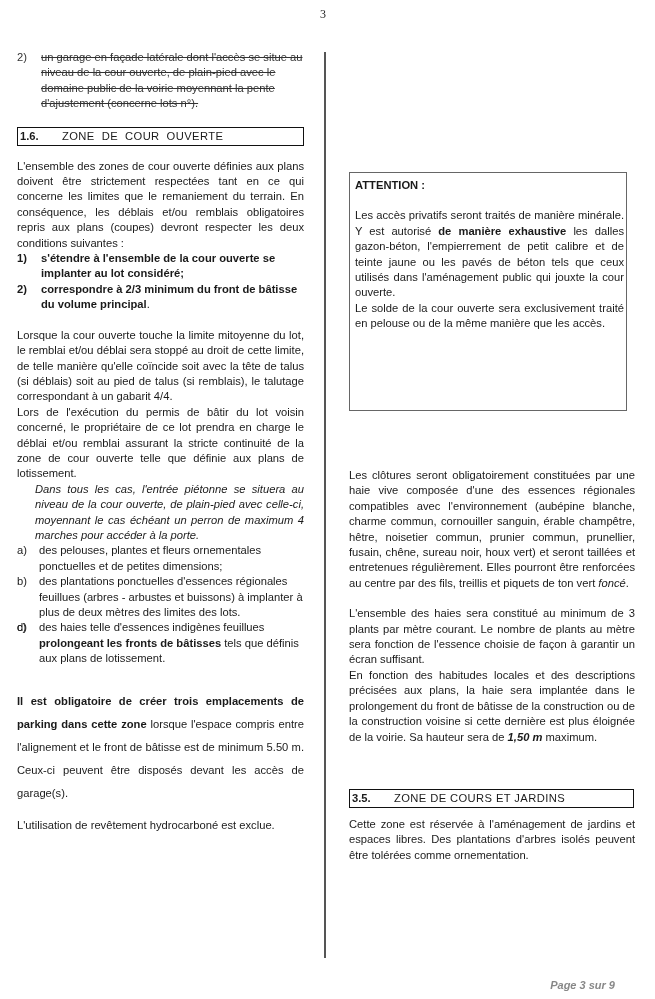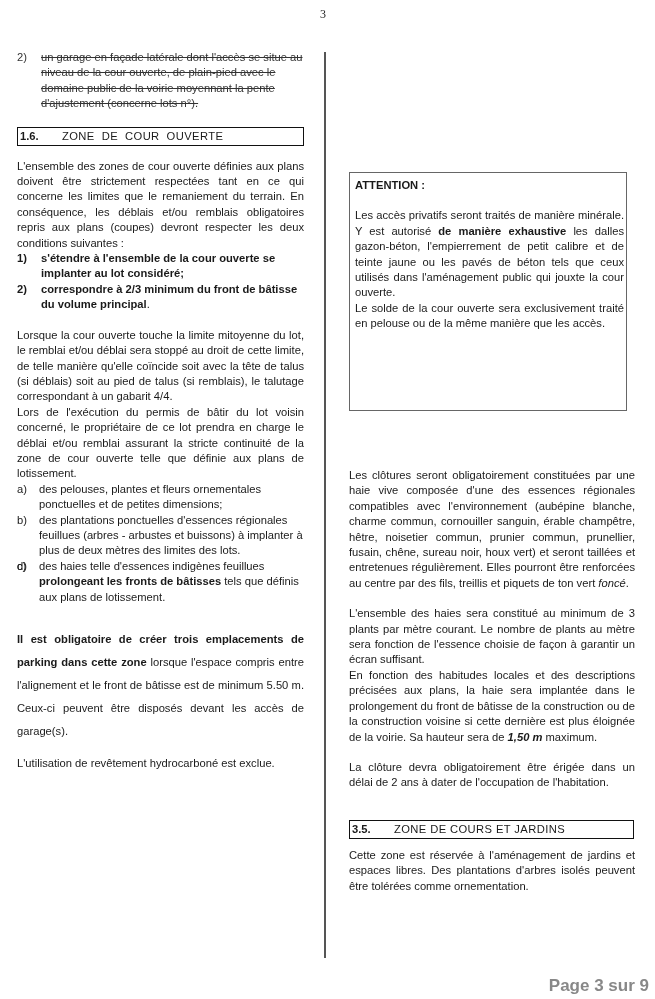--- a/index.html
+++ b/index.html
@@ -34,22 +34,22 @@
   .ital { font-style: italic; }
   .gap { height: 15px; }
   .indent-it { padding-left: 18px; font-style: italic; }
   .alpha li { padding-left: 22px; }
   .attention {
     position: absolute; left: 349px; top: 172px; width: 269px; height: 227px;
     border: 1.3px solid #666; padding: 5px 2px 5px 5px;
   }
   .attention p { text-align: justify; }
   .footer {
-    position: absolute; right: 6px; top: 978px;
-    font-weight: bold; color: #888; font-size: 17px;
+    position: absolute; right: 40px; top: 978px;
+    font-style: italic; font-weight: bold; color: #888; font-size: 11px;
   }
 </style>
 </head>
 <body>
 
 <div class="page-num-top">3</div>
 
 <div class="divider"></div>
 
 <div class="col col-left">
@@ -77,20 +77,21 @@
     <li>
       <span class="num bold">2)</span>
       <span class="bold">correspondre à 2/3 minimum du front de bâtisse du volume principal</span><span>.</span>
     </li>
   </ul>
 
   <div class="gap"></div>
 
   <p>Lorsque la cour ouverte touche la limite mitoyenne du lot, le remblai et/ou déblai sera stoppé au droit de cette limite, de telle manière qu'elle coïncide soit avec la tête de talus (si déblais) soit au pied de talus (si remblais), le talutage correspondant à un gabarit 4/4.</p>
   <p>Lors de l'exécution du permis de bâtir du lot voisin concerné, le propriétaire de ce lot prendra en charge le déblai et/ou remblai assurant la stricte continuité de la zone de cour ouverte telle que définie aux plans de lotissement.</p>
+  <p class="indent-it">Dans tous les cas, l'entrée piétonne se situera au niveau de la cour ouverte, de plain-pied avec celle-ci, moyennant le cas échéant un perron de maximum 4 marches pour accéder à la porte.</p>
 
   <ul class="numlist alpha">
     <li>
       <span class="num">a)</span>
       <span>des pelouses, plantes et fleurs ornementales ponctuelles et de petites dimensions;</span>
     </li>
     <li>
       <span class="num">b)</span>
       <span>des plantations ponctuelles d'essences régionales feuillues (arbres - arbustes et buissons) à implanter à plus de deux mètres des limites des lots.</span>
     </li>
@@ -122,21 +123,20 @@
 <div class="col col-right" style="top:420px;margin-top:48px;">
   <p><span>Les clôtures seront obligatoirement constituées par une haie vive composée d'une des essences régionales compatibles avec l'environnement (aubépine blanche, charme commun, cornouiller sanguin, érable champêtre, hêtre, noisetier commun, prunier commun, prunellier, fusain, chêne, sureau noir, houx vert) et seront taillées et entretenues régulièrement. Elles pourront être renforcées au centre par des fils, treillis et piquets de ton vert </span><span class="ital">foncé</span><span>.</span></p>
 
   <div class="gap"></div>
 
   <p>L'ensemble des haies sera constitué au minimum de 3 plants par mètre courant. Le nombre de plants au mètre sera fonction de l'essence choisie de façon à garantir un écran suffisant.</p>
   <p><span>En fonction des habitudes locales et des descriptions précisées aux plans, la haie sera implantée dans le prolongement du front de bâtisse de la construction ou de la construction voisine si cette dernière est plus éloignée de la voirie.  Sa hauteur sera de </span><span class="bold ital">1,50 m</span><span> maximum.</span></p>
 
   <div class="gap"></div>
 
-  <p>La clôture devra obligatoirement être érigée dans un délai de 2 ans à dater de l'occupation de l'habitation.</p>
 
   <div class="gap"></div>
 
 
   <div style="height:14px"></div>
 
   <div class="section-head" style="width:281px">
     <span class="sec-num">3.5.</span><span class="sec-title">ZONE DE COURS ET JARDINS</span>
   </div>
 

